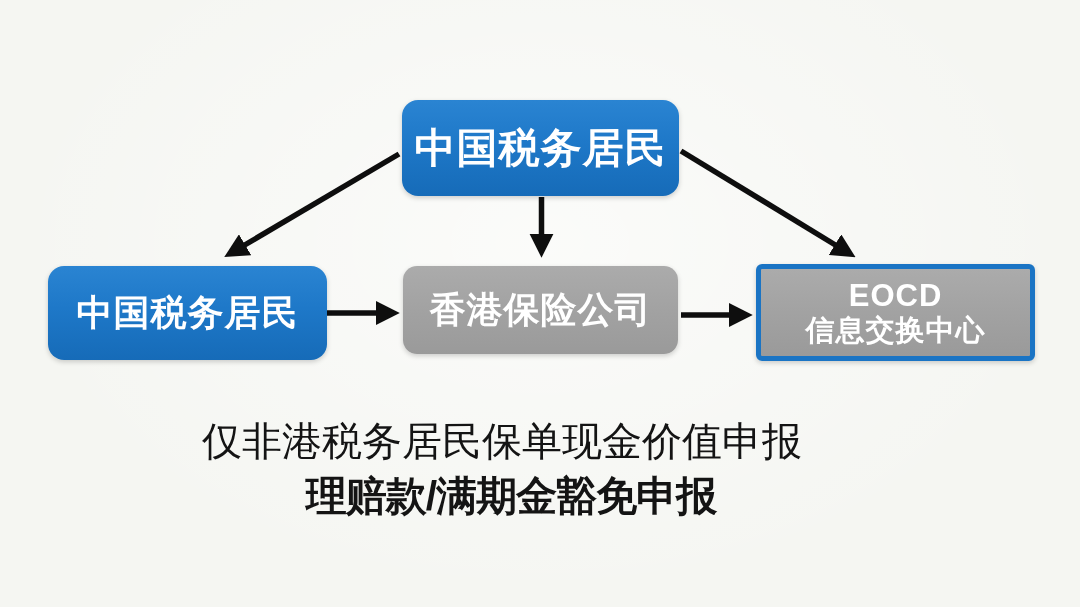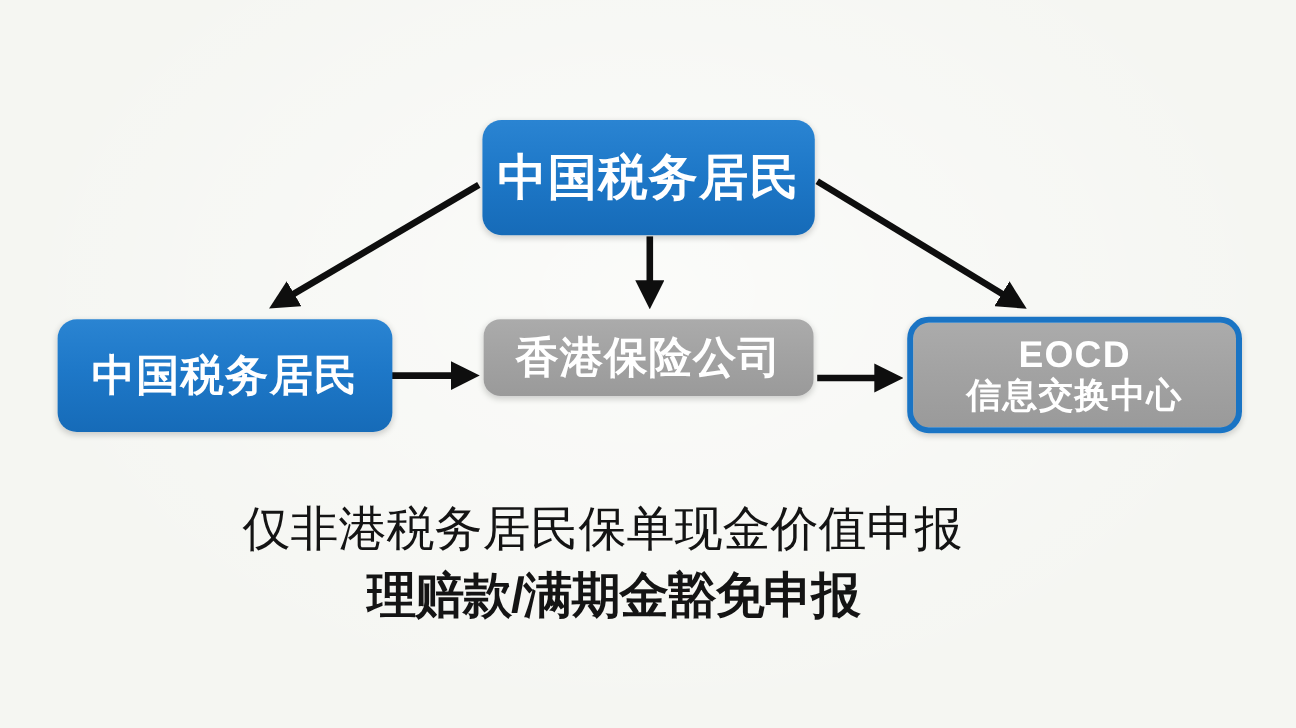--- a/index.html
+++ b/index.html
@@ -54,28 +54,28 @@
   }
   .node-top{
     left:402px;top:100px;width:277px;height:96px;
     font-size:41px;letter-spacing:1px;
   }
   .node-left{
     left:48px;top:266px;width:279px;height:94px;
     font-size:36px;letter-spacing:1px;
   }
   .node-middle{
-    left:403px;top:266px;width:275px;height:64px;
+    left:403px;top:266px;width:275px;height:88px;
     font-size:36px;letter-spacing:1px;
     border-radius:14px;
   }
   .node-right{
     left:756px;top:264px;width:279px;height:97px;
     border:5px solid var(--right-border-blue);
-    border-radius:18px;
+    border-radius:6px;
     line-height:1.15;
   }
   .node-right .l1{font-size:31px;letter-spacing:1px;}
   .node-right .l2{font-size:29px;letter-spacing:1px;}
   .caption{
     position:absolute;
     left:0;
     top:418px;
     width:1004px;
     text-align:center;

